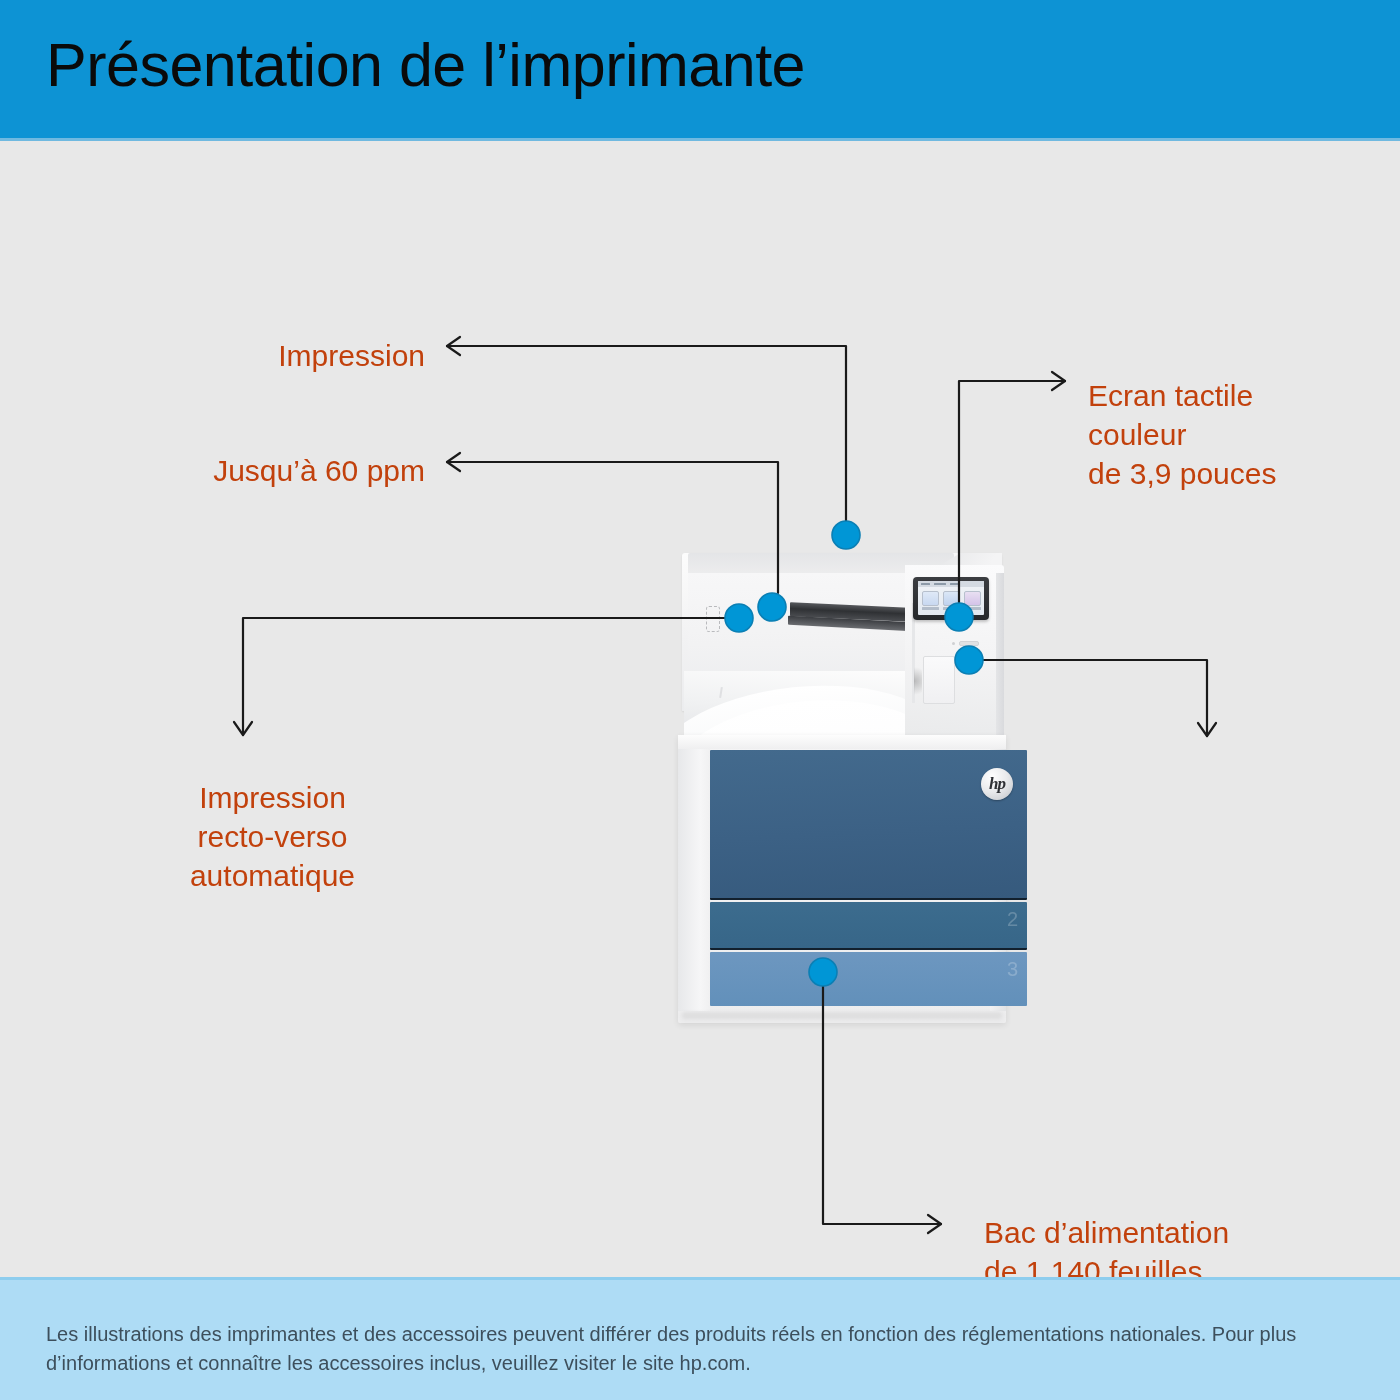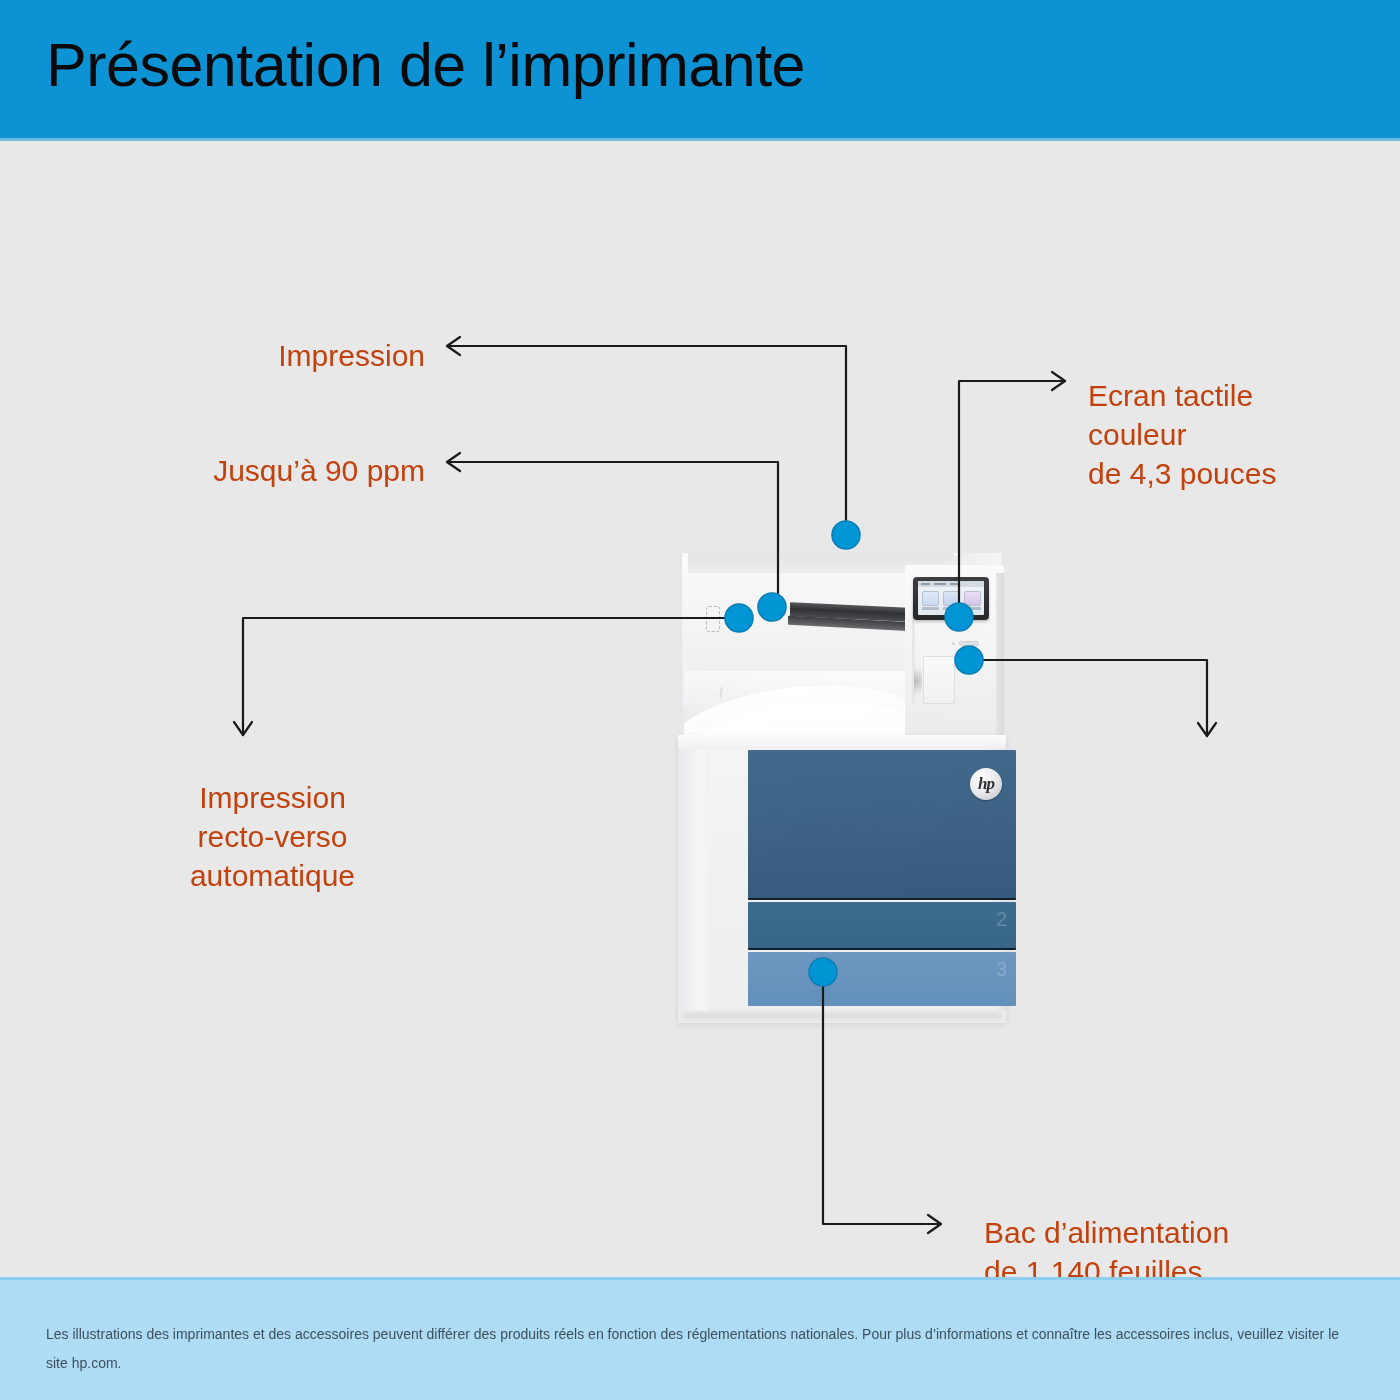--- a/index.html
+++ b/index.html
@@ -40,21 +40,21 @@
   #footer {
     position: absolute; left: 0; bottom: 0;
     width: 1400px; height: 123px;
     background: #aedcf5;
     border-top: 3px solid #8ecdee;
   }
   #footer-text {
     position: absolute;
     left: 46px; top: 40px;
     width: 1310px;
-    font-size: 14px;
+    font-size: 20px;
     line-height: 29px;
     color: #3d4f5c;
   }
 
   
   #stage {
     position: absolute; left: 0; top: 141px;
     width: 1400px; height: 1136px;
     background: #e8e8e8;
   }
@@ -256,23 +256,22 @@
     box-shadow: 0 2px 6px rgba(0,0,0,.09);
   }
   .pr-base-lip {
     position: absolute; left: 18px; top: 192px;
     width: 328px; height: 14px;
     background: linear-gradient(180deg, #fdfdfd 0%, #efeff0 100%);
   }
   .drawer {
     position: absolute;
     left: 50px;
-    width: 268px;
+    width: 317px;
     border-radius: 1px;
-    margin-left: 38px;
   }
   #drawer1 {
     top: 207px; height: 150px;
     background: linear-gradient(177deg, #436a8d 0%, #3c6185 55%, #365a7d 100%);
     border-bottom: 2px solid #12202d;
   }
   #drawer2 {
     top: 359px; height: 48px;
     background: linear-gradient(180deg, #3c6c8e 0%, #376688 100%);
     border-bottom: 2px solid #12202d;
@@ -413,27 +412,27 @@
         <circle cx="846" cy="262" r="14"></circle>
         <circle cx="772" cy="334" r="14"></circle>
         <circle cx="739" cy="345" r="14"></circle>
         <circle cx="959" cy="344" r="14"></circle>
         <circle cx="969" cy="387" r="14"></circle>
         <circle cx="823" cy="699" r="14"></circle>
       </g>
     </svg>
 
     <div class="label align-right" id="lbl-impression">Impression</div>
-    <div class="label align-right" id="lbl-ppm">Jusqu’à 90 ppm</div>
+    <div class="label align-right" id="lbl-ppm">Jusqu’à 60 ppm</div>
     <div class="label align-center" id="lbl-duplex">Impression
 recto-verso
 automatique</div>
     <div class="label align-left" id="lbl-touchscreen">Ecran tactile
 couleur
-de 4,3 pouces</div>
+de 3,9 pouces</div>
     <div class="label align-left" id="lbl-tray">Bac d’alimentation
 de 1 140 feuilles</div>
   </div>
 
   <div id="footer">
     <div id="footer-text">Les illustrations des imprimantes et des accessoires peuvent différer des produits réels en fonction des réglementations nationales. Pour plus d’informations et connaître les accessoires inclus, veuillez visiter le site hp.com.</div>
   </div>
 </div>
 
 </body></html>

